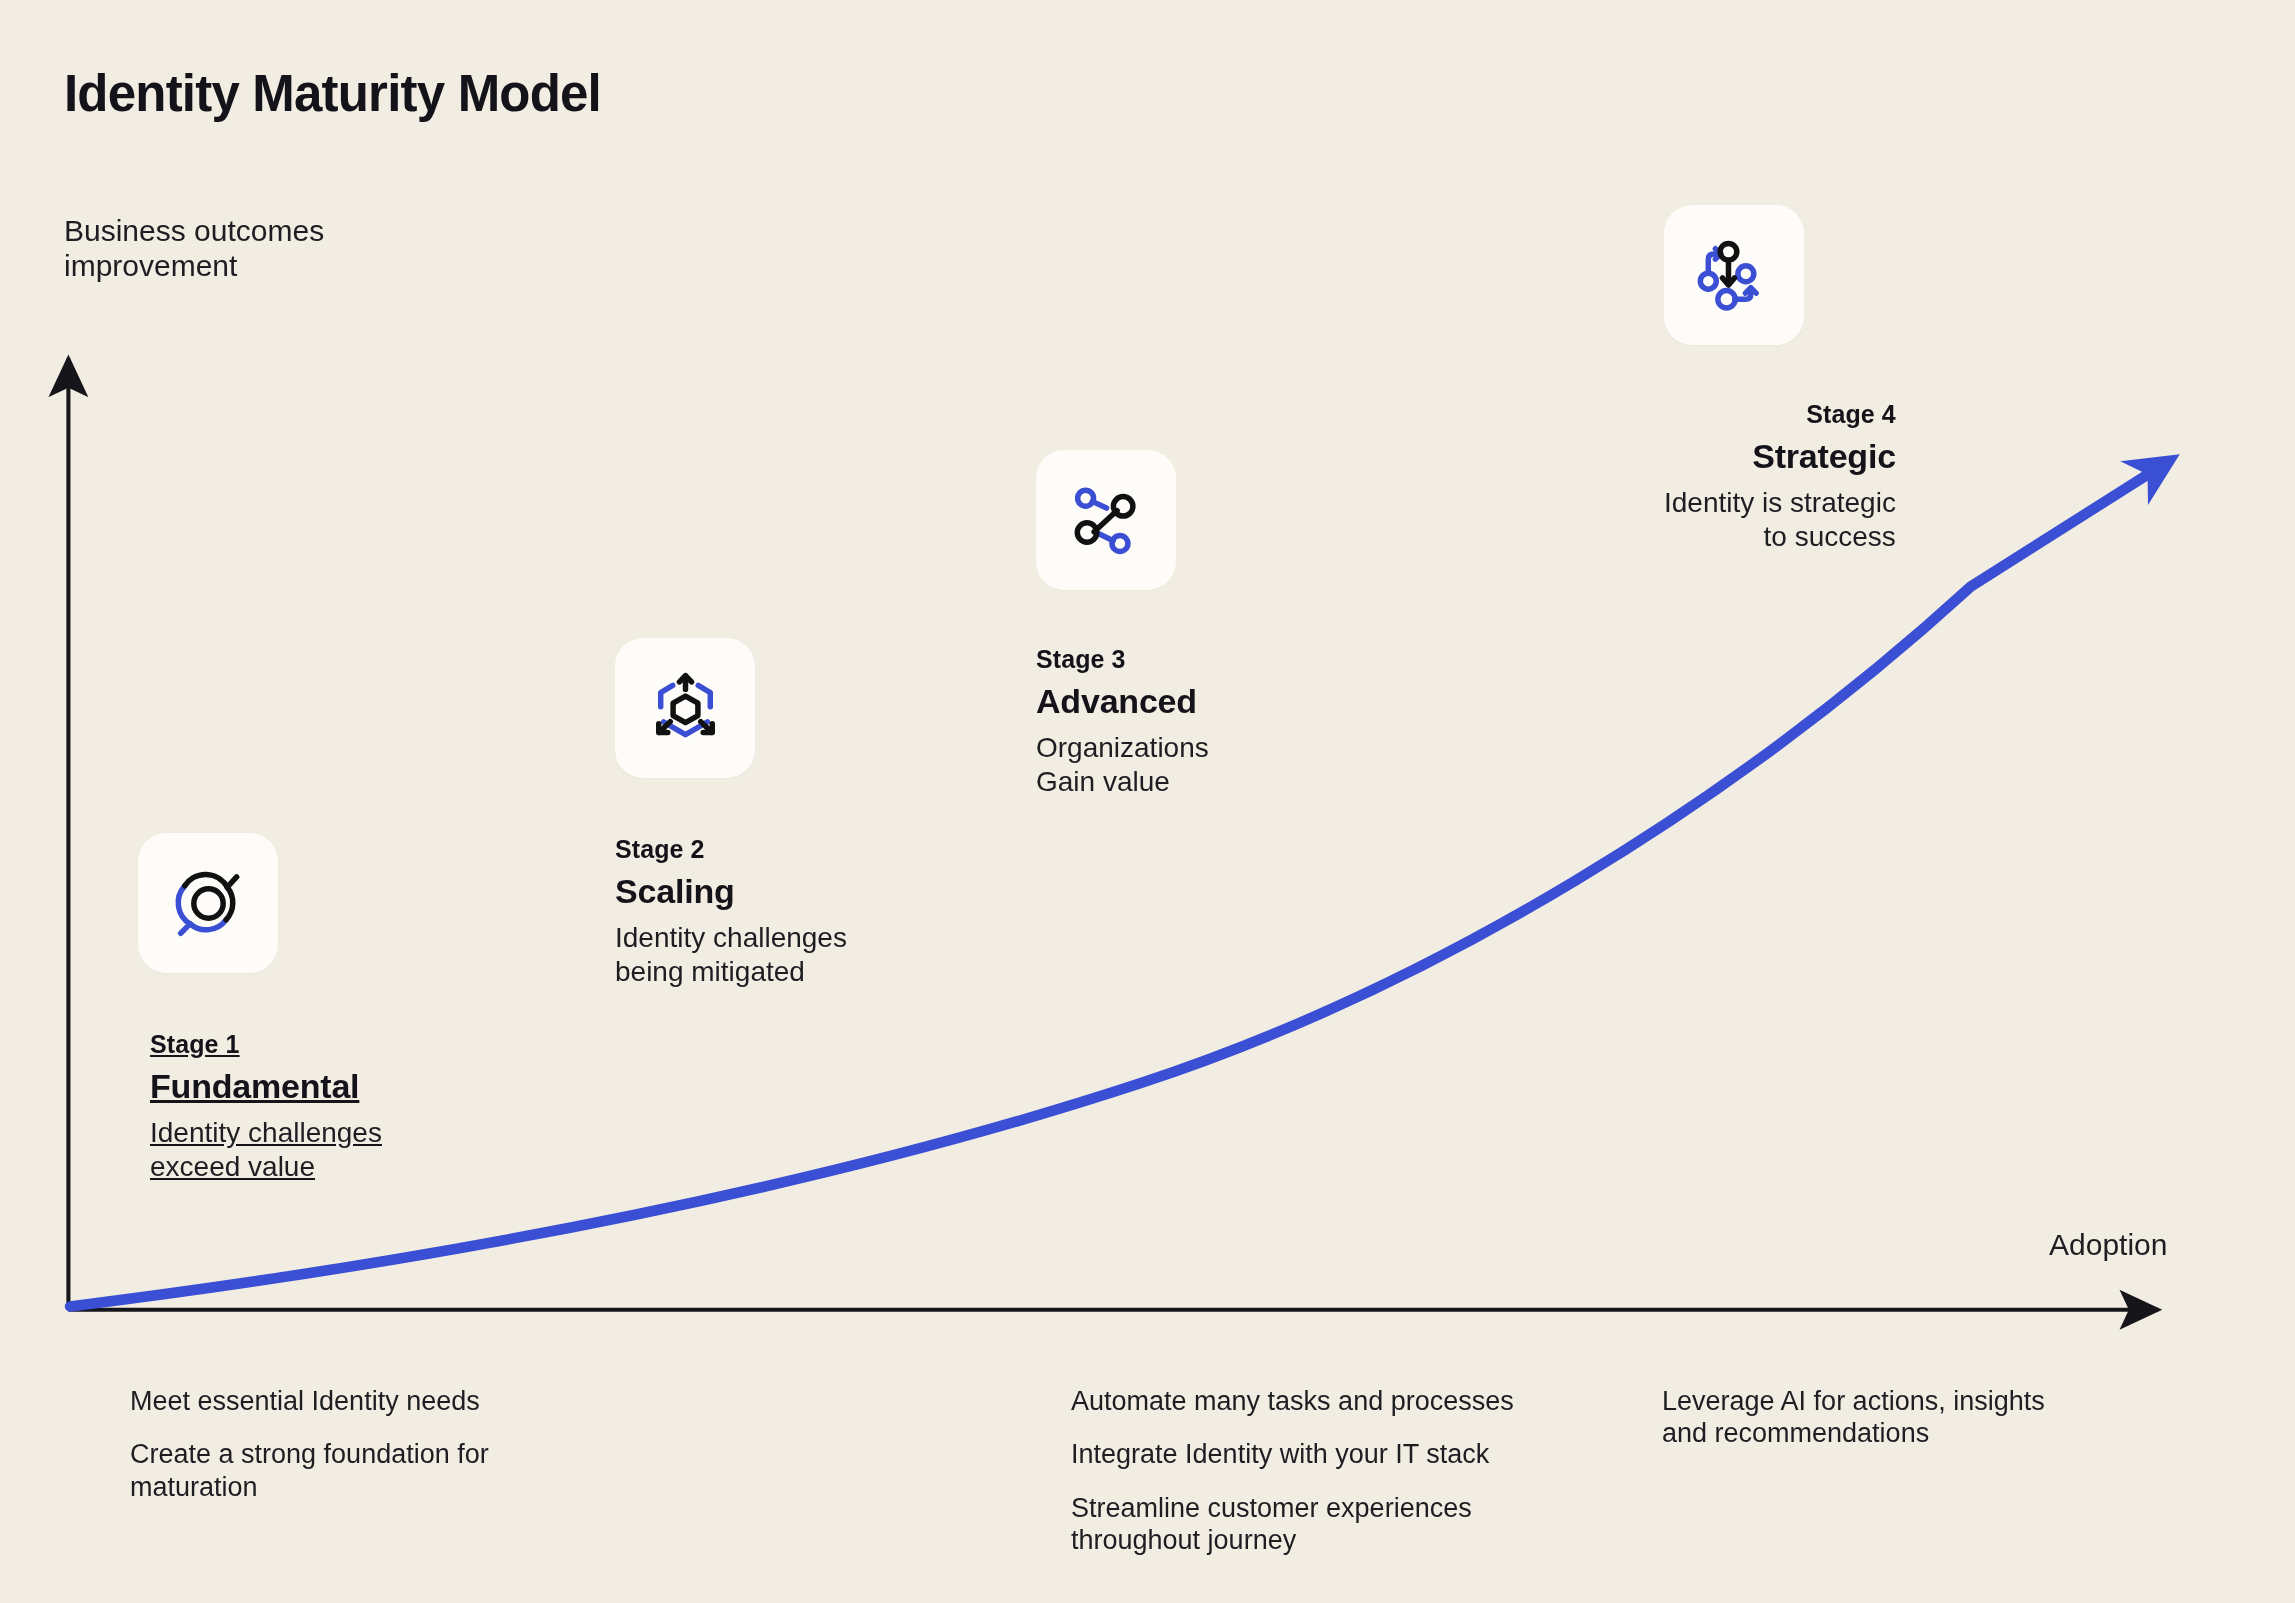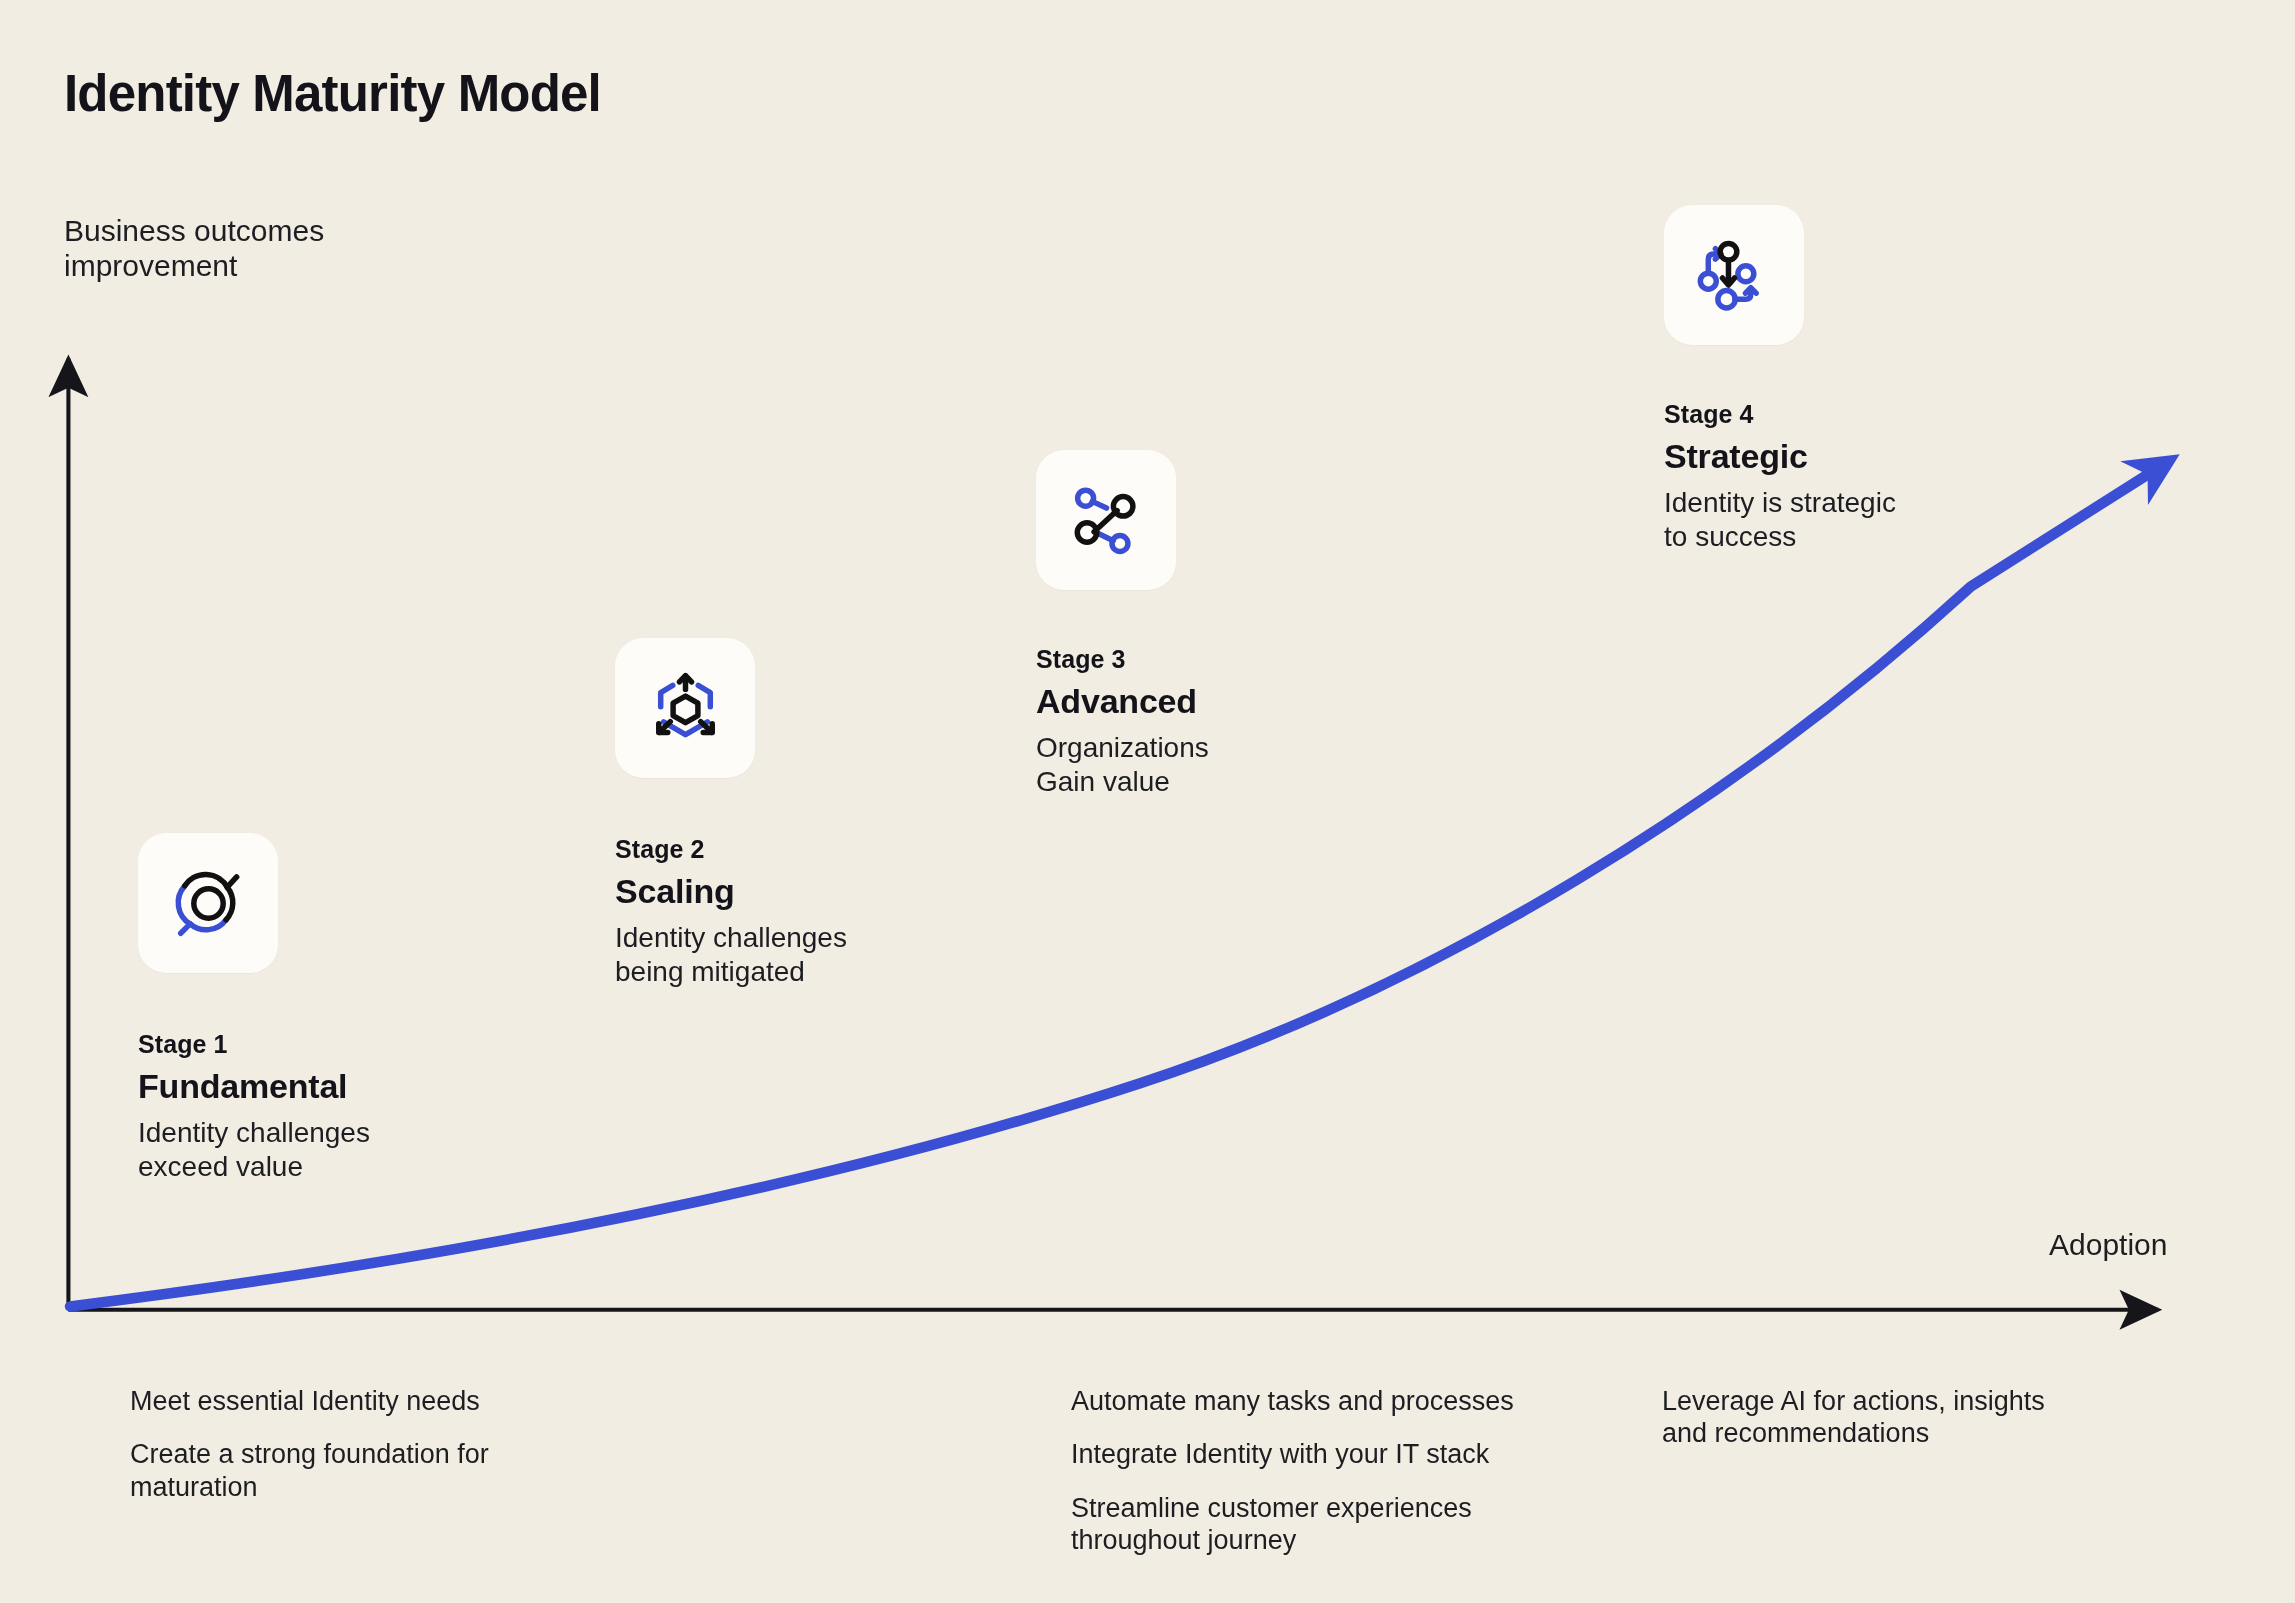--- a/index.html
+++ b/index.html
@@ -48,27 +48,27 @@
   }
   .stage-name{
     font-size:34px;font-weight:700;color:#14131A;letter-spacing:-0.2px;
     margin-top:8.1px;
   }
   .stage-desc{
     font-size:28px;font-weight:400;line-height:1.22;color:#1d1d22;
     margin-top:9.8px;white-space:pre-line;
   }
   .s1{left:138px;top:833px;}
-  .s1 .txt{margin-top:57px;margin-left:0px;}
+  .s1 .txt{margin-top:57px;margin-left:12px;text-decoration:underline;}
   .s2{left:615px;top:638px;}
   .s2 .txt{margin-top:57px;}
   .s3{left:1036px;top:450px;}
   .s3 .txt{margin-top:55px;}
   .s4{left:1664px;top:205px;}
-  .s4 .txt{margin-top:55px;}
+  .s4 .txt{margin-top:55px;text-align:right;}
 
   
   .bullets{position:absolute;top:1385px;}
   .bullets p{
     margin:0 0 21px 0;
     font-size:27px;line-height:1.2;font-weight:400;color:#1d1d22;
     white-space:pre-line;
   }
   .b1{left:130px;width:424px;}
   .b2{left:607px;width:383px;}

